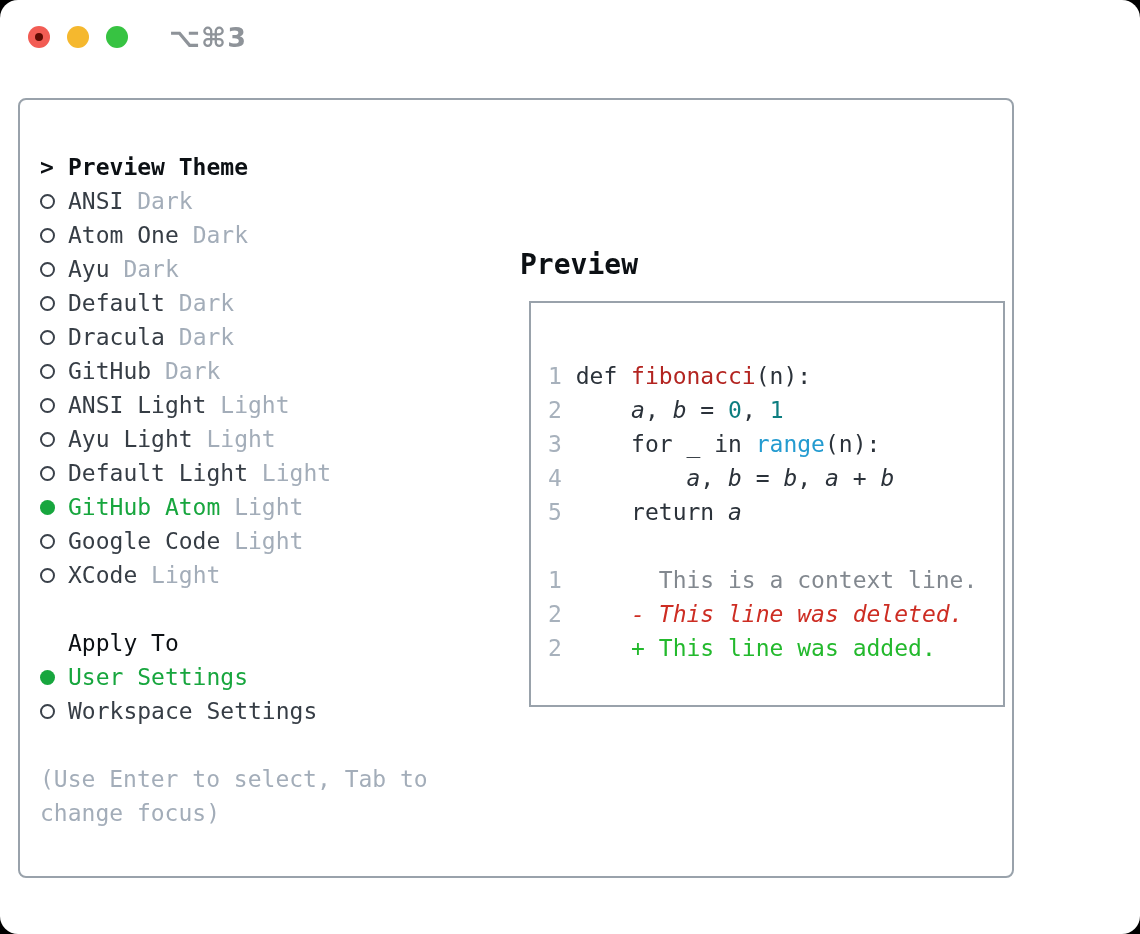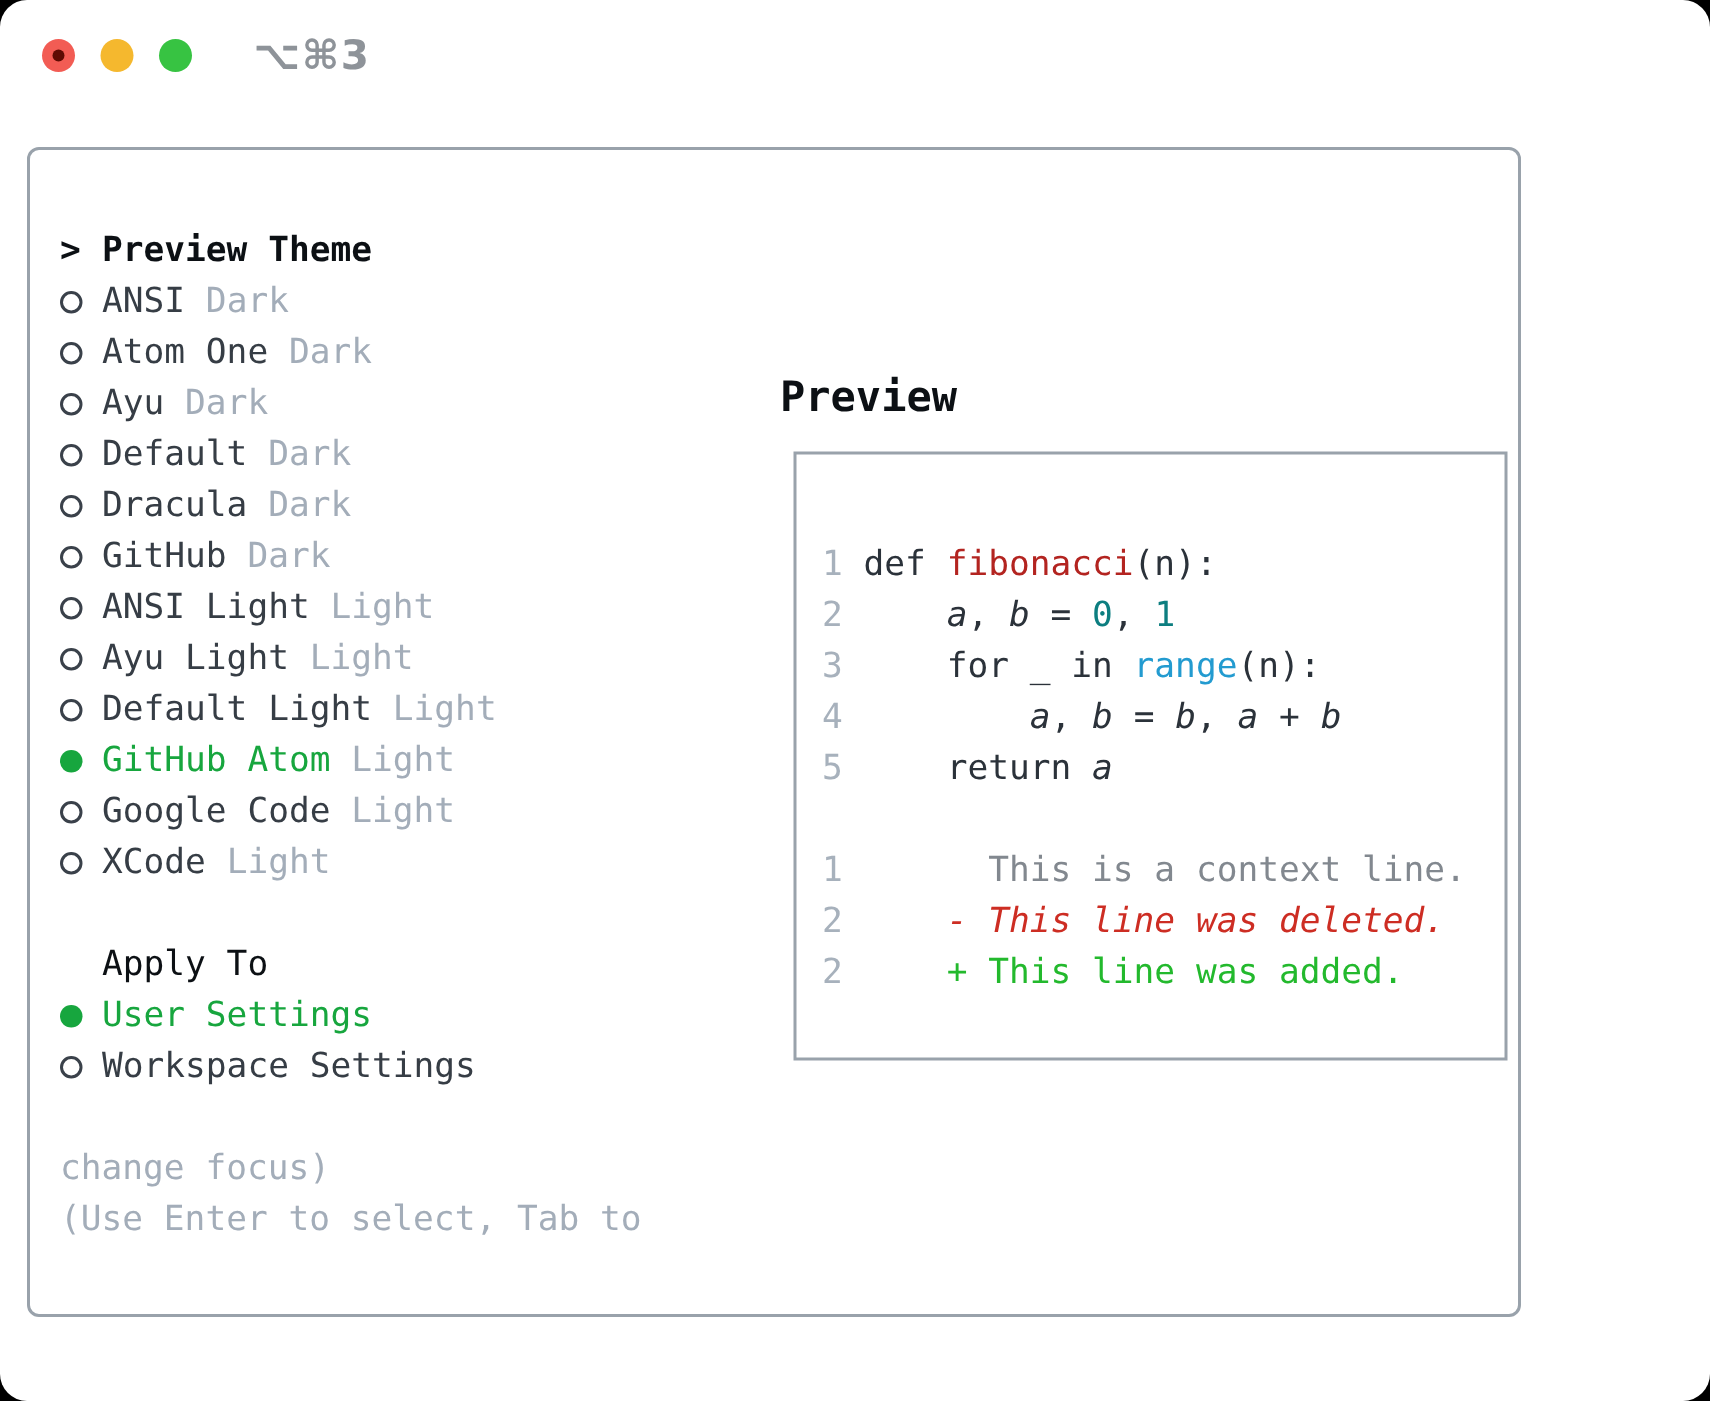--- a/index.html
+++ b/index.html
@@ -162,22 +162,22 @@
         <div class="row"><span class="marker"><span class="radio-off"></span></span><span class="lbl-name">Ayu Light</span><span class="lbl-variant"> Light</span></div>
         <div class="row"><span class="marker"><span class="radio-off"></span></span><span class="lbl-name">Default Light</span><span class="lbl-variant"> Light</span></div>
         <div class="row"><span class="marker"><span class="radio-on"></span></span><span class="lbl-name selected">GitHub Atom</span><span class="lbl-variant"> Light</span></div>
         <div class="row"><span class="marker"><span class="radio-off"></span></span><span class="lbl-name">Google Code</span><span class="lbl-variant"> Light</span></div>
         <div class="row"><span class="marker"><span class="radio-off"></span></span><span class="lbl-name">XCode</span><span class="lbl-variant"> Light</span></div>
         <div class="row"></div>
         <div class="row"><span class="marker"></span><span class="lbl-sub">Apply To</span></div>
         <div class="row"><span class="marker"><span class="radio-on"></span></span><span class="lbl-name selected">User Settings</span></div>
         <div class="row"><span class="marker"><span class="radio-off"></span></span><span class="lbl-name">Workspace Settings</span></div>
         <div class="row"></div>
+        <div class="row"><span class="lbl-hint">(Use Enter to select, Tab to</span></div>
         <div class="row"><span class="lbl-hint">change focus)</span></div>
-        <div class="row"><span class="lbl-hint">(Use Enter to select, Tab to</span></div>
       </div>
 
     <div id="preview-title">Preview</div>
 
     <div id="preview-box">
       <div id="preview-code"><div class="code-line"><span class="seg-lnum">1 </span><span class="seg-code">def </span><span class="seg-func">fibonacci</span><span class="seg-code">(n):</span></div><div class="code-line"><span class="seg-lnum">2 </span><span class="seg-code">    </span><span class="seg-var">a</span><span class="seg-code">, </span><span class="seg-var">b</span><span class="seg-code"> = </span><span class="seg-num">0</span><span class="seg-code">, </span><span class="seg-num">1</span></div><div class="code-line"><span class="seg-lnum">3 </span><span class="seg-code">    for _ in </span><span class="seg-builtin">range</span><span class="seg-code">(n):</span></div><div class="code-line"><span class="seg-lnum">4 </span><span class="seg-code">        </span><span class="seg-var">a</span><span class="seg-code">, </span><span class="seg-var">b</span><span class="seg-code"> = </span><span class="seg-var">b</span><span class="seg-code">, </span><span class="seg-var">a</span><span class="seg-code"> + </span><span class="seg-var">b</span></div><div class="code-line"><span class="seg-lnum">5 </span><span class="seg-code">    return </span><span class="seg-var">a</span></div><div class="code-line"></div><div class="code-line"><span class="seg-lnum">1 </span><span class="seg-ctx">      This is a context line.</span></div><div class="code-line"><span class="seg-lnum">2 </span><span class="seg-del">    - This line was deleted.</span></div><div class="code-line"><span class="seg-lnum">2 </span><span class="seg-add">    + This line was added.</span></div></div>
     </div>
 
   </div>
 </div>

